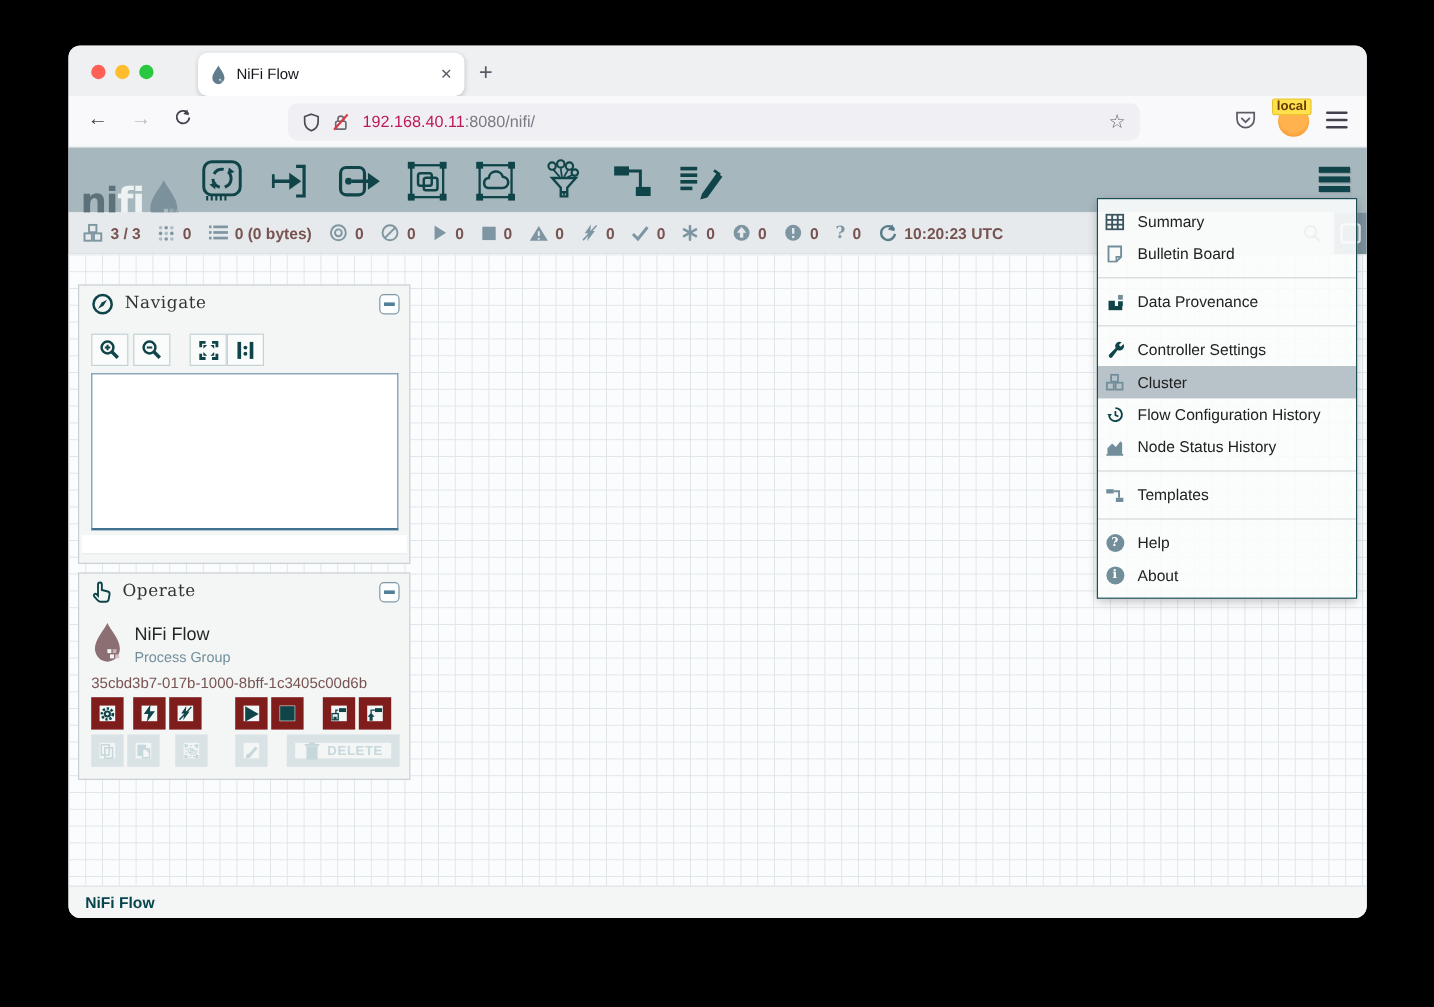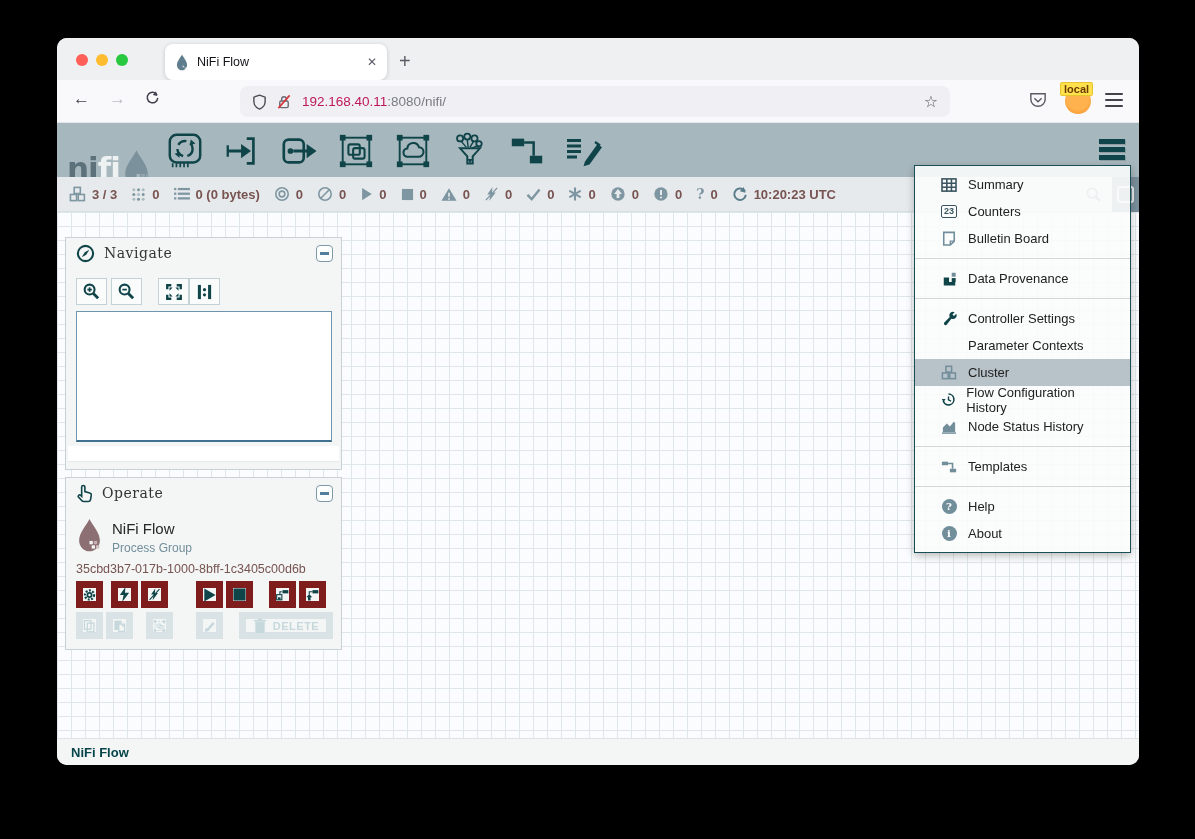--- a/index.html
+++ b/index.html
@@ -76,21 +76,21 @@
   .optype{font-size:12px;color:#728e9b;margin-top:2px;}
   .opid{position:absolute;left:10px;top:84px;font-size:12.5px;color:#775351;}
   .obtn{position:absolute;width:27px;height:27px;border:7px solid #7f1d1d;display:flex;align-items:center;justify-content:center;
         color:#0f4449;box-sizing:border-box;background:transparent;}
   .obtn.dis{color:#c6d8dc;border-color:#d9e3e6;}
   .odel{width:94px;display:flex;gap:6px;align-items:center;justify-content:center;font-size:11px;font-weight:bold;letter-spacing:.5px;}
 
   
   .gmenu{position:absolute;left:857px;top:127px;width:217px;background:rgba(251,252,252,.9);
          border:1px solid #1b4e54;box-shadow:0 3px 8px rgba(0,0,0,.25);padding:5px 0;box-sizing:border-box;z-index:20;}
-  .mi{height:27px;display:flex;align-items:center;padding:0 24px;cursor:pointer;}
+  .mi{height:27px;display:flex;align-items:center;padding:0 4px;cursor:pointer;}
   .mi.sel{background:#b7c3c8;}
   .mic{width:20px;display:flex;align-items:center;justify-content:center;margin-right:9px;}
   .mil{font-size:13px;color:#212121;}
   .msep{height:1px;background:#d2d8da;margin:6px 0;}
   .circ{width:15px;height:15px;border-radius:50%;background:#728e9b;color:#fff;font-size:10px;font-weight:bold;
         display:flex;align-items:center;justify-content:center;font-family:"DejaVu Serif",serif;}
 
   
   .crumb{position:absolute;left:0;top:700px;width:100%;height:27px;background:#f4f6f6;border-top:1px solid #dfe5e7;
          box-sizing:border-box;display:flex;align-items:center;padding:0 14px;}
@@ -613,26 +613,20 @@
               <rect x="1" y="1" width="16" height="14" fill="none" stroke="currentColor" stroke-width="1.8"></rect>
               <line x1="1" y1="6" x2="17" y2="6" stroke="currentColor" stroke-width="1.8"></line>
               <line x1="1" y1="10.5" x2="17" y2="10.5" stroke="currentColor" stroke-width="1.8"></line>
               <line x1="6.5" y1="1" x2="6.5" y2="15" stroke="currentColor" stroke-width="1.8"></line>
               <line x1="11.8" y1="1" x2="11.8" y2="15" stroke="currentColor" stroke-width="1.8"></line>
             </svg>
           </span>
       <span class="mil">Summary</span>
     </div>
     <div class="mi">
-      <span class="mic">
-            <span style="border:1.6px solid #3a5560;border-radius:2px;color:#3a5560;font-size:9px;font-weight:bold;padding:0 2px;line-height:11px;">23</span>
-          </span>
-      <span class="mil">Counters</span>
-    </div>
-    <div class="mi">
       <span class="mic" style="color:#728e9b;">
             <svg width="14" height="15" viewBox="0 0 16 17">
               <path d="M2 1.5 h12 v10 l-4.5 4.5 H2 Z" fill="none" stroke="currentColor" stroke-width="1.8"></path>
               <path d="M14 11.5 h-4.5 v4.5" fill="none" stroke="currentColor" stroke-width="1.6"></path>
             </svg>
           </span>
       <span class="mil">Bulletin Board</span>
     </div>
     <div class="msep"></div>
     <div class="mi">
@@ -646,24 +640,20 @@
       <span class="mil">Data Provenance</span>
     </div>
     <div class="msep"></div>
     <div class="mi">
       <span class="mic">
             <svg width="15" height="15" viewBox="0 0 18 18">
               <path d="M5.6 16.6 a2 2 0 0 1-2.8-2.8 l6.5-6.5 a4.4 4.4 0 0 1 5.9-5.9 L12.5 4.1 14.4 6 17.1 3.3 a4.4 4.4 0 0 1-5.9 5.9 z" fill="#0f4449"></path>
             </svg>
           </span>
       <span class="mil">Controller Settings</span>
-    </div>
-    <div class="mi">
-      <span class="mic"></span>
-      <span class="mil">Parameter Contexts</span>
     </div>
     <div class="mi sel">
       <span class="mic" style="color:#728e9b;">
             <svg width="16" height="15" viewBox="0 0 18 17">
               <rect x="5.5" y="1.5" width="6.5" height="6.5" fill="none" stroke="currentColor" stroke-width="1.7"></rect>
               <rect x="1.5" y="9" width="6.5" height="6.5" fill="none" stroke="currentColor" stroke-width="1.7"></rect>
               <rect x="9.8" y="9" width="6.5" height="6.5" fill="none" stroke="currentColor" stroke-width="1.7"></rect>
             </svg>
           </span>
       <span class="mil">Cluster</span>

